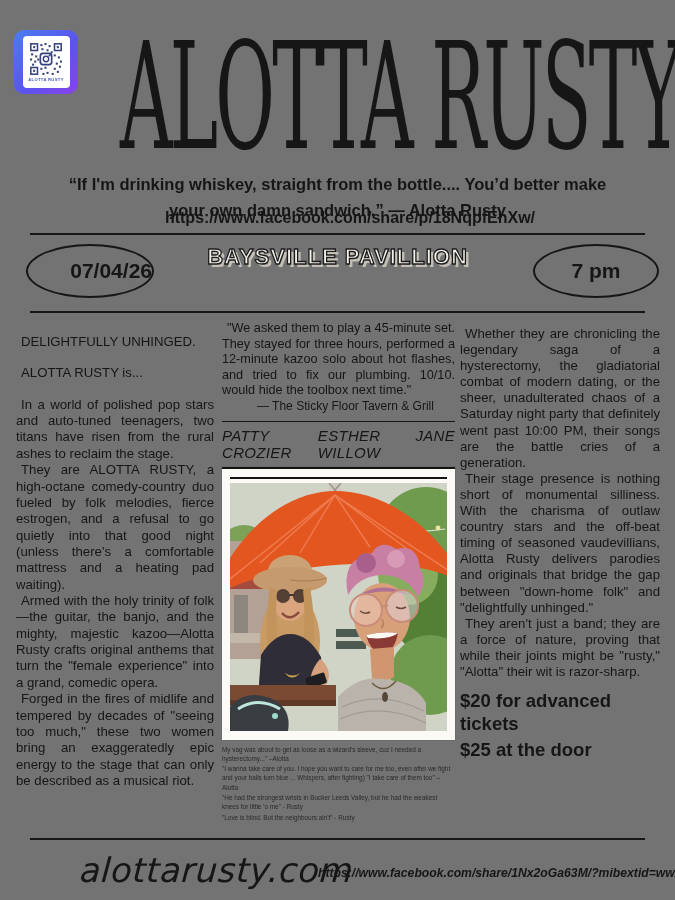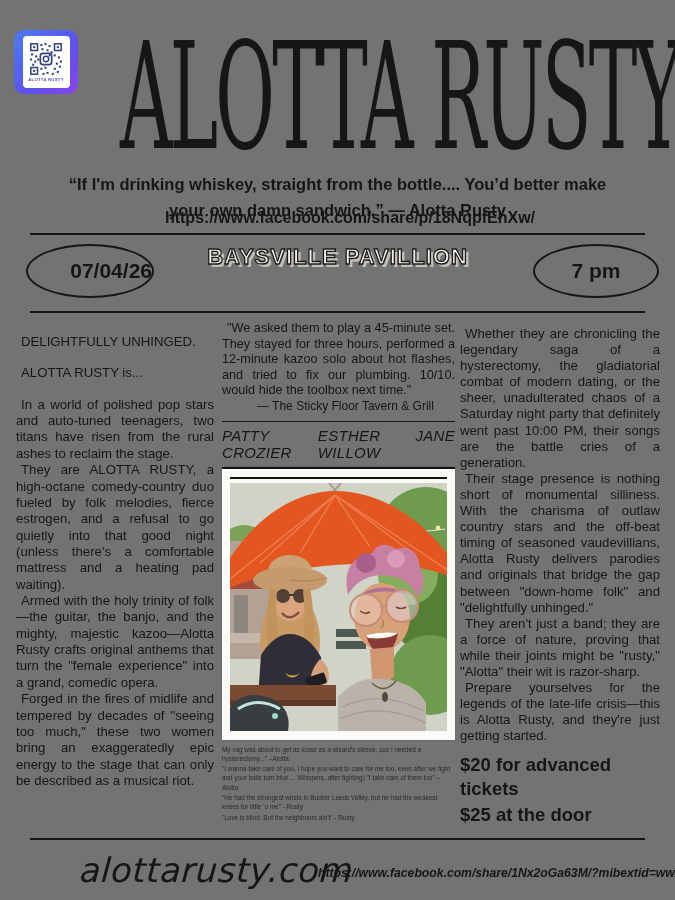--- a/index.html
+++ b/index.html
@@ -247,21 +247,20 @@
       <p>"I wanna take care of you. I hope you want to care for me too, even after we fight and your balls turn blue ... Whispers, after fighting) "I take care of them too" – Alotta</p>
       <p>"He had the strongest wrists in Bucker Leeds Valley, but he had the weakest knees for little 'o me" - Rusty</p>
       <p>"Love is blind. But the neighbours ain't" - Rusty</p>
     </div>
   </div>
 
   <div class="col col-right">
     <p>Whether they are chronicling the legendary saga of a hysterectomy, the gladiatorial combat of modern dating, or the sheer, unadulterated chaos of a Saturday night party that definitely went past 10:00 PM, their songs are the battle cries of a generation.</p>
     <p>Their stage presence is nothing short of monumental silliness. With the charisma of outlaw country stars and the off-beat timing of seasoned vaudevillians, Alotta Rusty delivers parodies and originals that bridge the gap between "down-home folk" and "delightfully unhinged."</p>
     <p>They aren't just a band; they are a force of nature, proving that while their joints might be "rusty," "Alotta" their wit is razor-sharp.</p>
-    <p>Prepare yourselves for the legends of the late-life crisis—this is Alotta Rusty, and they're just getting started.</p>
     <div class="prices">
       <div>$20 for advanced tickets</div>
       <div>$25 at the door</div>
     </div>
   </div>
 
   <div class="rule rule-3"></div>
 
   <div class="footer-site">alottarusty.com</div>
   <div class="footer-fb">https://www.facebook.com/share/1Nx2oGa63M/?mibextid=wwXIfr</div>

